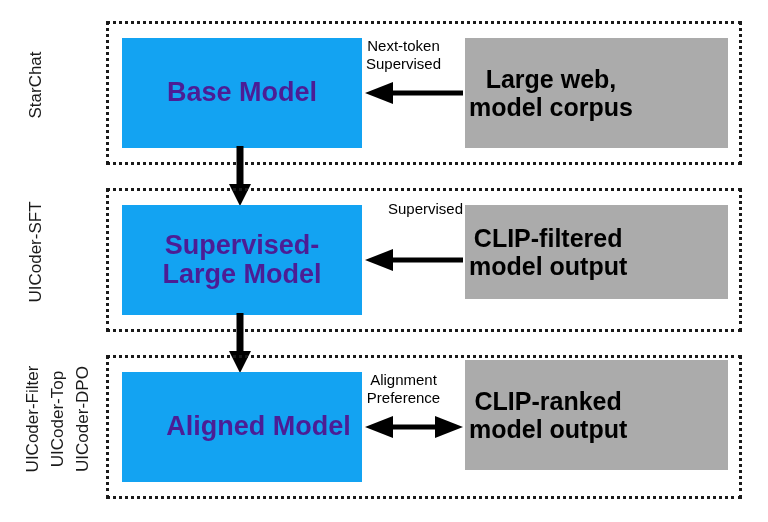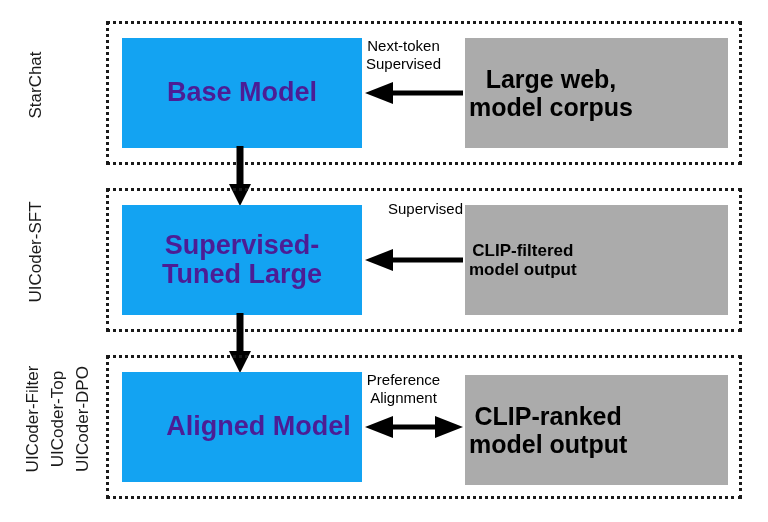--- a/index.html
+++ b/index.html
@@ -76,22 +76,22 @@
     display: flex;
     align-items: center;
     text-align: center;
     font-weight: bold;
     color: #000000;
     line-height: 1.12;
     box-sizing: border-box;
     padding: 2px 4px;
   }
   .data-1 { top: 38px;  height: 110px; font-size: 25px; }
-  .data-2 { top: 205px; height: 110px; font-size: 17px; }
-  .data-3 { top: 375px; height: 110px; font-size: 25px; }
+  .data-2 { top: 205px; height: 94px; font-size: 25px; }
+  .data-3 { top: 360px; height: 110px; font-size: 25px; }
 
   
   .edge-label {
     position: absolute;
     left: 363px;
     width: 81px;
     text-align: center;
     font-size: 15px;
     line-height: 1.18;
     color: #000000;
@@ -162,21 +162,21 @@
     </svg>
   </div>
 
   <div class="stage-box stage-2"></div>
 
   <div class="stage-label" style="left:36px; top:253px; width:140px; margin-left:-70px; margin-top:-11px;">UICoder-SFT</div>
 
   <div class="model-box model-2">
     <div>
       <div>Supervised-</div>
-      <div>Tuned Large</div>
+      <div>Large Model</div>
     </div>
   </div>
 
   <div class="edge-label edge-label-2">
     <div>Supervised</div>
   </div>
 
   <div class="arrow-h arrow-h-2">
     <svg width="102" height="26" viewBox="0 0 102 26">
       <line x1="100" y1="13" x2="28" y2="13" stroke="#000000" stroke-width="5"></line>
@@ -202,22 +202,22 @@
 
   <div class="stage-label" style="left:33px; top:420px; width:160px; margin-left:-80px; margin-top:-11px;">UICoder-Filter</div>
   <div class="stage-label" style="left:58px; top:420px; width:160px; margin-left:-80px; margin-top:-11px;">UICoder-Top</div>
   <div class="stage-label" style="left:83px; top:420px; width:160px; margin-left:-80px; margin-top:-11px;">UICoder-DPO</div>
 
   <div class="model-box model-3">
     <span>Aligned Model</span>
   </div>
 
   <div class="edge-label edge-label-3">
+    <div>Alignment</div>
     <div>Preference</div>
-    <div>Alignment</div>
   </div>
 
   <div class="arrow-h arrow-h-3">
     <svg width="102" height="26" viewBox="0 0 102 26">
       <line x1="74" y1="13" x2="28" y2="13" stroke="#000000" stroke-width="5"></line>
       <polygon points="2,13 30,2 30,24" fill="#000000"></polygon>
       <polygon points="100,13 72,2 72,24" fill="#000000"></polygon>
     </svg>
   </div>
 

